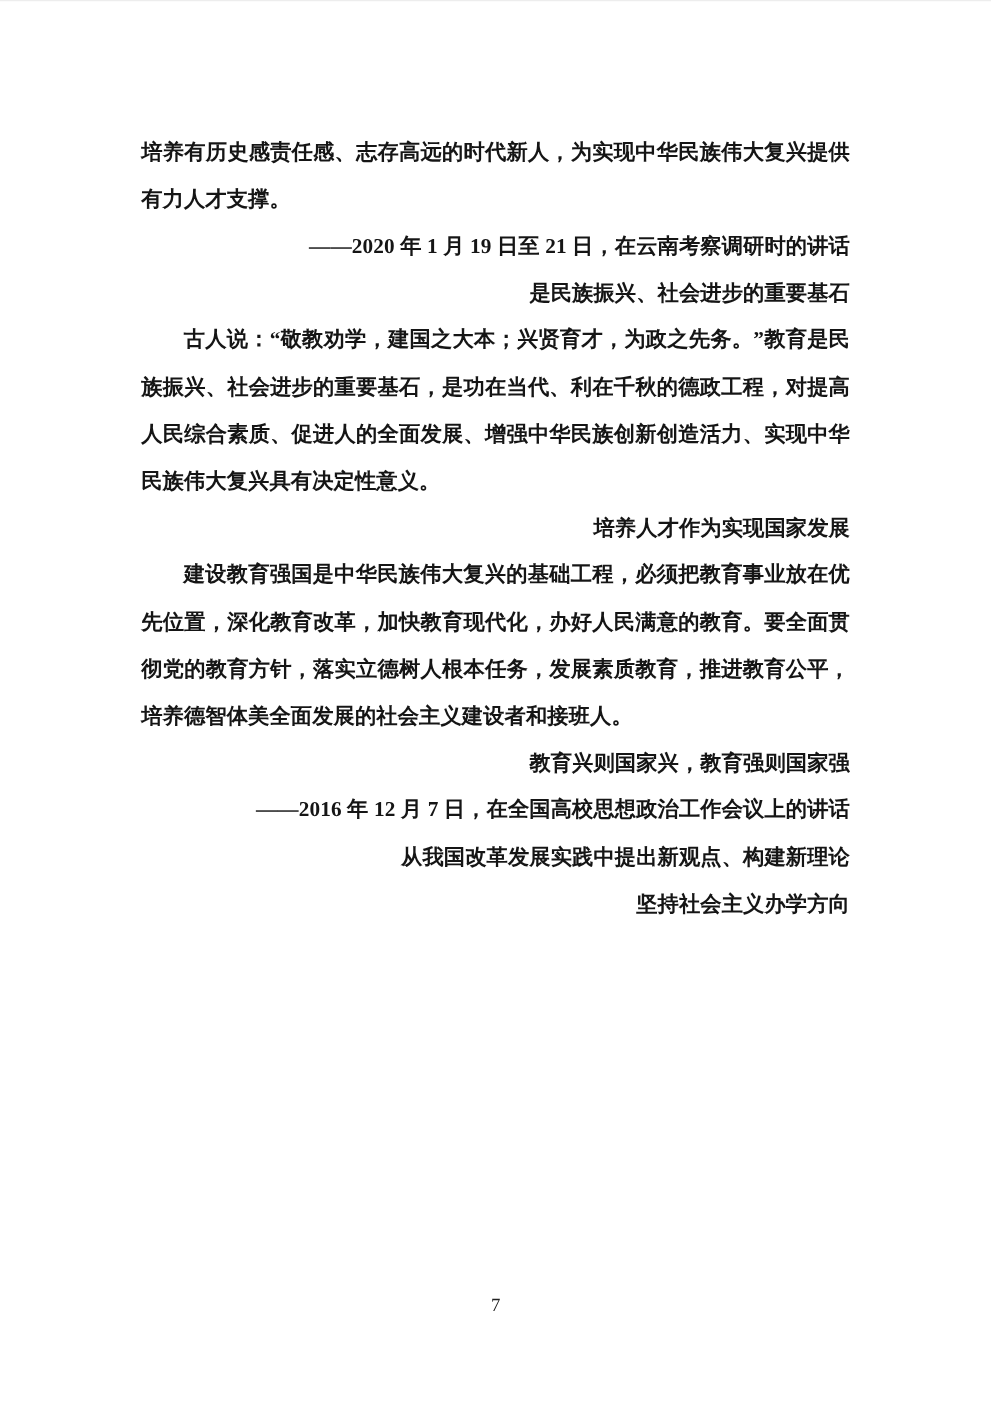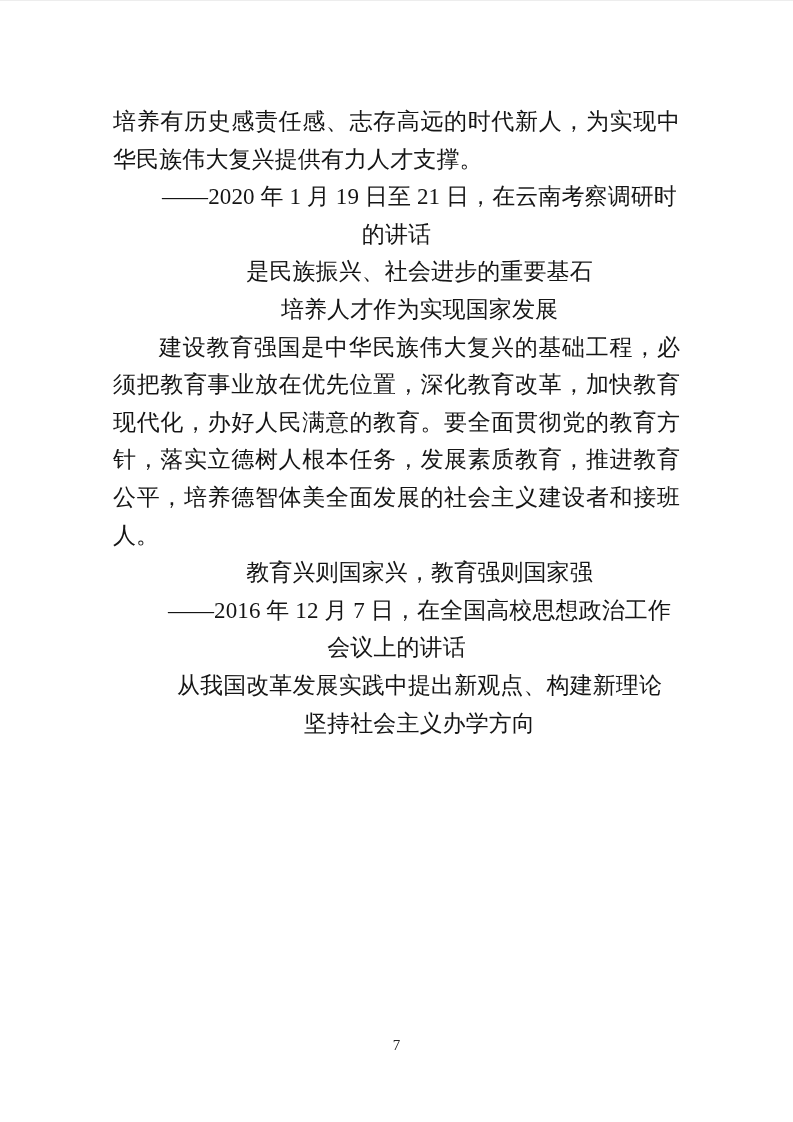--- a/index.html
+++ b/index.html
@@ -20,60 +20,62 @@
     background: #ffffff;
     overflow: hidden;
     border-top: 1px solid #ededed;
     box-sizing: border-box;
   }
   .text-body {
     position: absolute;
     left: 113px;
     top: 102px;
     width: 567px;
-    font-size: 23px;
+    font-size: 17px;
     line-height: 37.6px;
     text-align: justify;
     letter-spacing: 0.1px;
+    font-weight: bold;
   }
   .text-body p {
     margin: 0;
     padding: 0;
   }
   p.body,
   p.attribution,
   p.subheading {
     text-indent: 2em;
   }
   p.body-continued {
     text-indent: 0;
   }
   p.attribution,
   p.subheading {
-    text-align: center;
+    text-align: right;
   }
   .page-footer {
     position: absolute;
     left: 0;
     right: 0;
     top: 1034px;
     text-align: center;
     font-size: 15px;
     line-height: 20px;
     color: #222222;
   }
 </style>
 </head>
 <body>
 
 <div class="page">
   <div class="text-body" id="doc-body">
       <p class="body-continued">培养有历史感责任感、志存高远的时代新人，为实现中华民族伟大复兴提供有力人才支撑。</p>
       <p class="attribution">——2020 年 1 月 19 日至 21 日，在云南考察调研时的讲话</p>
       <p class="subheading">是民族振兴、社会进步的重要基石</p>
+      <p class="body">古人说：“敬教劝学，建国之大本；兴贤育才，为政之先务。”教育是民族振兴、社会进步的重要基石，是功在当代、利在千秋的德政工程，对提高人民综合素质、促进人的全面发展、增强中华民族创新创造活力、实现中华民族伟大复兴具有决定性意义。</p>
       <p class="subheading">培养人才作为实现国家发展</p>
       <p class="body">建设教育强国是中华民族伟大复兴的基础工程，必须把教育事业放在优先位置，深化教育改革，加快教育现代化，办好人民满意的教育。要全面贯彻党的教育方针，落实立德树人根本任务，发展素质教育，推进教育公平，培养德智体美全面发展的社会主义建设者和接班人。</p>
       <p class="subheading">教育兴则国家兴，教育强则国家强</p>
       <p class="attribution">——2016 年 12 月 7 日，在全国高校思想政治工作会议上的讲话</p>
       <p class="subheading">从我国改革发展实践中提出新观点、构建新理论</p>
       <p class="subheading">坚持社会主义办学方向</p>
     </div>
   <div class="page-footer">
     <span class="page-number">7</span>
   </div>

